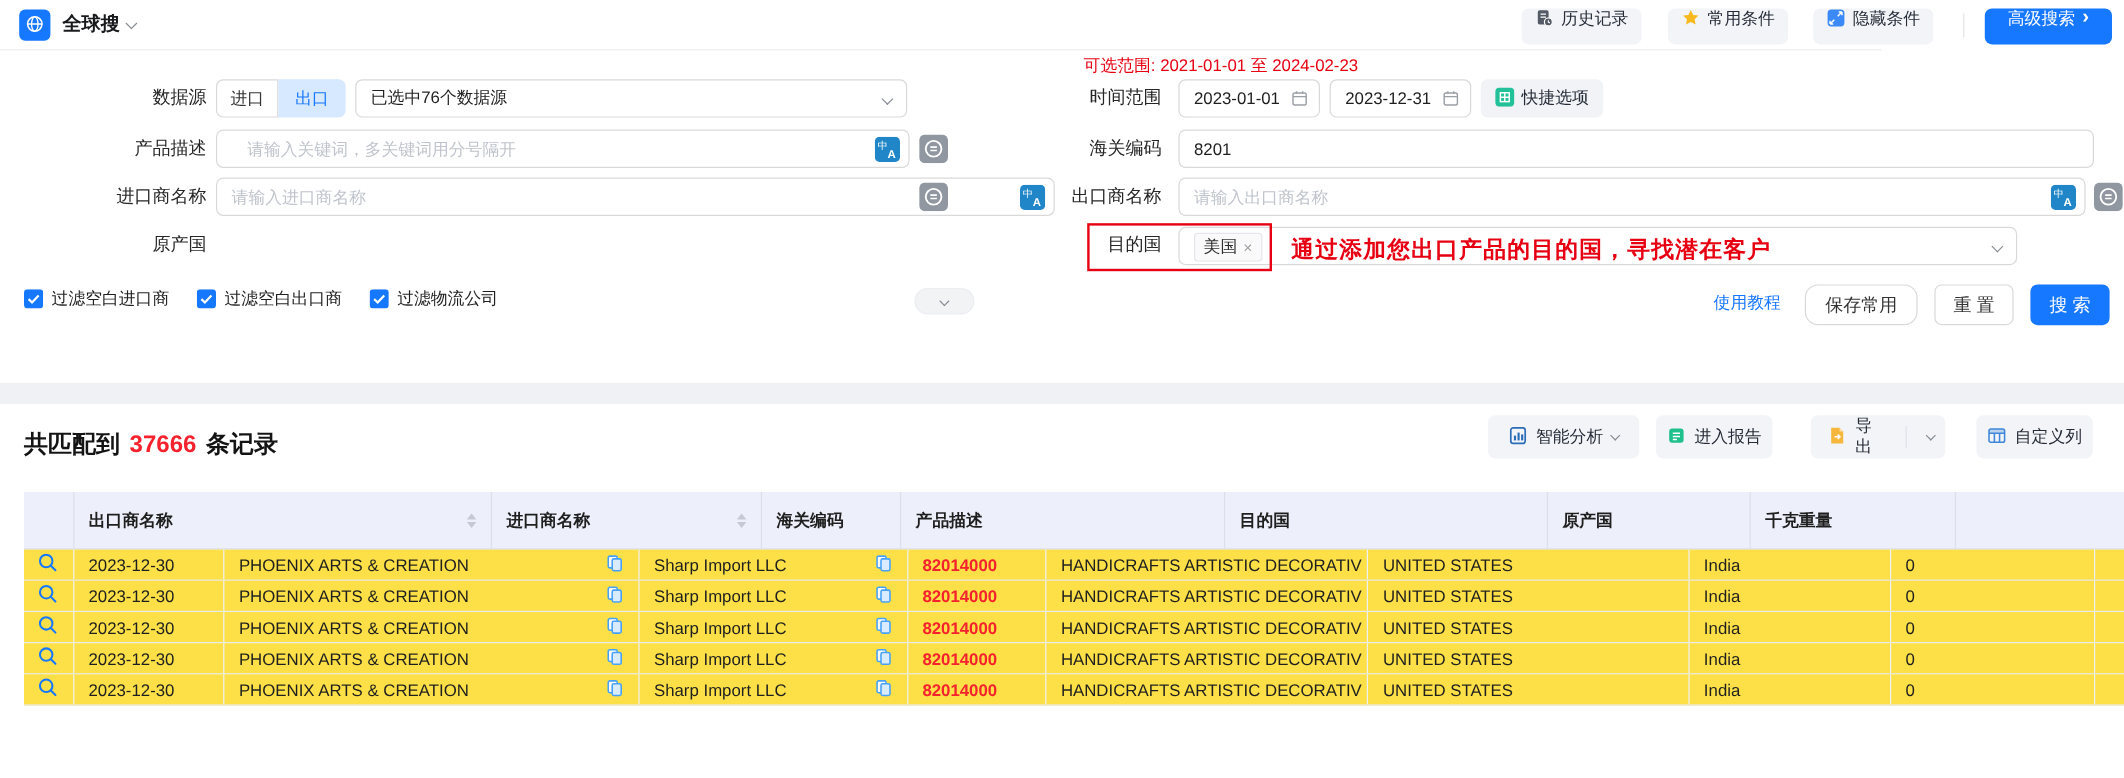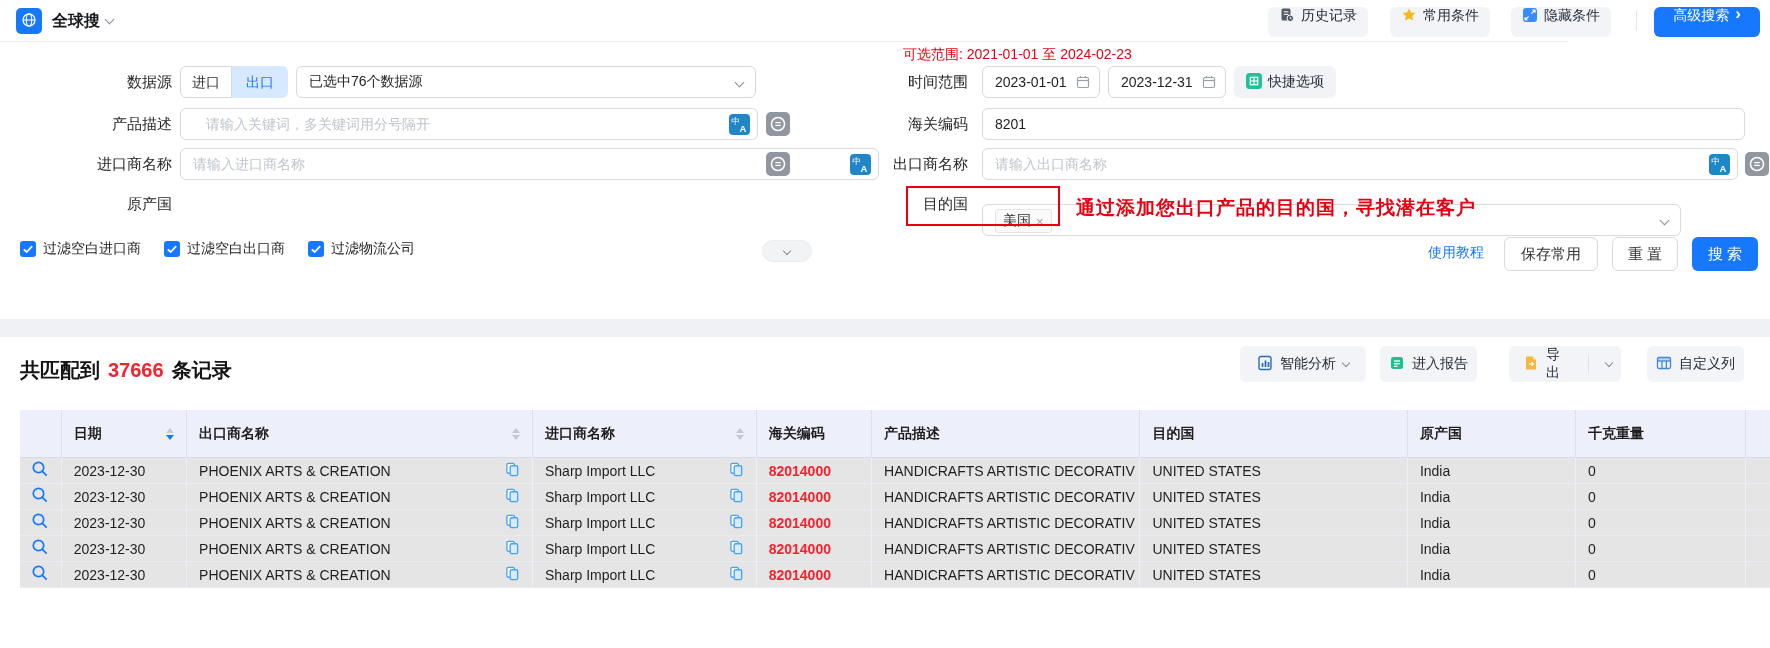--- a/index.html
+++ b/index.html
@@ -44,21 +44,21 @@
   .tag-x { color:#9aa0a6; font-size:13px; cursor:pointer; }
   .red-box { position:absolute; left:906px; top:143px; width:154px; height:40px; border:2px solid #e60012; z-index:5; pointer-events:none; }
   .annotation { position:absolute; left:1076px; top:152px; font-size:19px; font-weight:700; color:#e60012; letter-spacing:1px; z-index:5; }
   .cb-item { position:absolute; display:flex; align-items:center; gap:7px; cursor:pointer; }
   .cb-box { width:16px; height:16px; display:block; }
   .collapse-pill { position:absolute; left:762px; top:197px; width:50px; height:22px; background:#f2f3f5; border:1px solid #ebedf0; border-radius:11px; display:flex; align-items:center; justify-content:center; cursor:pointer; }
   .collapse-pill .chev { width:6px; height:6px; }
   .link-tutorial { position:absolute; left:1428px; top:201px; color:#1677ff; font-size:14px; cursor:pointer; }
   .btn { position:absolute; top:194px; height:34px; border-radius:6px; display:flex; align-items:center; justify-content:center; font-size:15px; cursor:pointer; }
   .btn-plain { background:#fff; border:1px solid #d9d9d9; color:#333; }
-  .btn-save { left:1504px; width:94px; }
+  .btn-save { left:1504px; width:94px;border-radius:11px; }
   .btn-reset { left:1612px; width:66px; }
   .btn-search { left:1692px; width:66px; background:#1677ff; color:#fff; }
 
   
   .strip { position:absolute; left:0; top:319px; width:1770px; height:18px; background:#eff1f5; }
   .results { position:absolute; left:0; top:337px; width:1770px; height:311px; background:#fff; }
   .res-title { position:absolute; left:20px; top:20px; font-size:20px; font-weight:700; color:#141414; }
   .res-count { color:#f5222d; margin:0 8px; }
   .res-btn { position:absolute; top:9px; height:36px; background:#f2f4f7; border-radius:6px; display:flex; align-items:center; justify-content:center; gap:7px; font-size:14px; color:#252b37; cursor:pointer; }
   .rb-analysis { left:1240px; width:126px; }
@@ -67,21 +67,21 @@
   .rb-export .seg1 { display:flex; align-items:center; gap:7px; padding:0 12px 0 14px; height:100%; }
   .rb-export .seg-div { width:1px; height:18px; background:#dfe2e8; }
   .rb-export .seg2 { width:27px; height:100%; display:flex; align-items:center; justify-content:center; }
   .rb-columns { left:1647px; width:97px; }
 
   
   .table { position:absolute; left:20px; top:73px; width:1750px; }
   .thead { display:flex; height:48px; background:#edf0fa; border-bottom:1px solid #d8dbe8; }
   .th { display:flex; align-items:center; padding:0 12px; font-weight:600; font-size:14px; color:#1f1f1f; border-right:1px solid #dcdfec; }
   .th.sortable { justify-content:space-between; }
-  .trow { display:flex; height:26px; border-bottom:1px solid #e9ebf2; background:#e5e5e5; }
+  .trow { display:flex; height:26px; border-bottom:1px solid #e9ebf2; background:#fde047; }
   .td { display:flex; align-items:center; padding:0 12px; font-size:14px; color:#1f1f1f; border-right:1px solid #eef0f6; overflow:hidden; white-space:nowrap; }
   .td.between { justify-content:space-between; }
   .c0 { width:42px; justify-content:center; padding:0; }
   .c1 { width:126px; } .c2 { width:348px; } .c3 { width:225px; } .c4 { width:116px; }
   .c5 { width:270px; } .c6 { width:269px; } .c7 { width:169px; } .c8 { width:171px; }
   .c9 { flex:1; border-right:none; }
   .hs-red { color:#f5222d; font-weight:700; }
   .sorter { display:flex; flex-direction:column; align-items:center; cursor:pointer; margin-left:8px; }
   .tri-up { width:0; height:0; border-left:4px solid transparent; border-right:4px solid transparent; border-bottom:5px solid #c5c9d4; }
   .tri-down { width:0; height:0; border-left:4px solid transparent; border-right:4px solid transparent; border-top:5px solid #c5c9d4; margin-top:2px; }
@@ -222,21 +222,21 @@
     </div>
     <span class="exact-ic" style="left:1745px; top:109px;"><svg width="24" height="24" viewBox="0 0 22 22">
           <rect width="22" height="22" rx="4.5" fill="#9097a1"></rect>
           <circle cx="11" cy="11" r="6" fill="none" stroke="#fff" stroke-width="1.4"></circle>
           <line x1="8.5" y1="9.7" x2="13.5" y2="9.7" stroke="#fff" stroke-width="1.2"></line>
           <line x1="8.5" y1="12.3" x2="13.5" y2="12.3" stroke="#fff" stroke-width="1.2"></line>
         </svg></span>
 
     <div class="flabel lab-l" style="top:145px;">原产国</div>
     <div class="flabel lab-r" style="top:145px;">目的国</div>
-    <div class="ibox" style="left:982px; top:161px; width:699px;">
+    <div class="ibox" style="left:982px; top:146px; width:699px;">
       <span class="tag">
         <span>美国</span>
         <span class="tag-x">×</span>
       </span>
       <span class="chev sel-chev"></span>
     </div>
     <div class="red-box"></div>
     <div class="annotation">通过添加您出口产品的目的国，寻找潜在客户</div>
 
     <div class="cb-item" style="left:20px; top:197px;">
@@ -315,27 +315,20 @@
             <line x1="1.5" y1="6" x2="14.5" y2="6" stroke="#3f87d9" stroke-width="1.3"></line>
             <line x1="6" y1="6" x2="6" y2="13.5" stroke="#3f87d9" stroke-width="1.3"></line>
             <line x1="10.3" y1="6" x2="10.3" y2="13.5" stroke="#3f87d9" stroke-width="1.3"></line>
           </svg></span>
       <span>自定义列</span>
     </div>
 
     <div class="table">
       <div class="thead">
         <div class="th c0"></div>
-        <div class="th c1 sortable">
-          <span>日期</span>
-          <span class="sorter">
-              <span class="tri-up"></span>
-              <span class="tri-down tri-active-down"></span>
-            </span>
-        </div>
         <div class="th c2 sortable">
           <span>出口商名称</span>
           <span class="sorter">
               <span class="tri-up"></span>
               <span class="tri-down"></span>
             </span>
         </div>
         <div class="th c3 sortable">
           <span>进口商名称</span>
           <span class="sorter">

